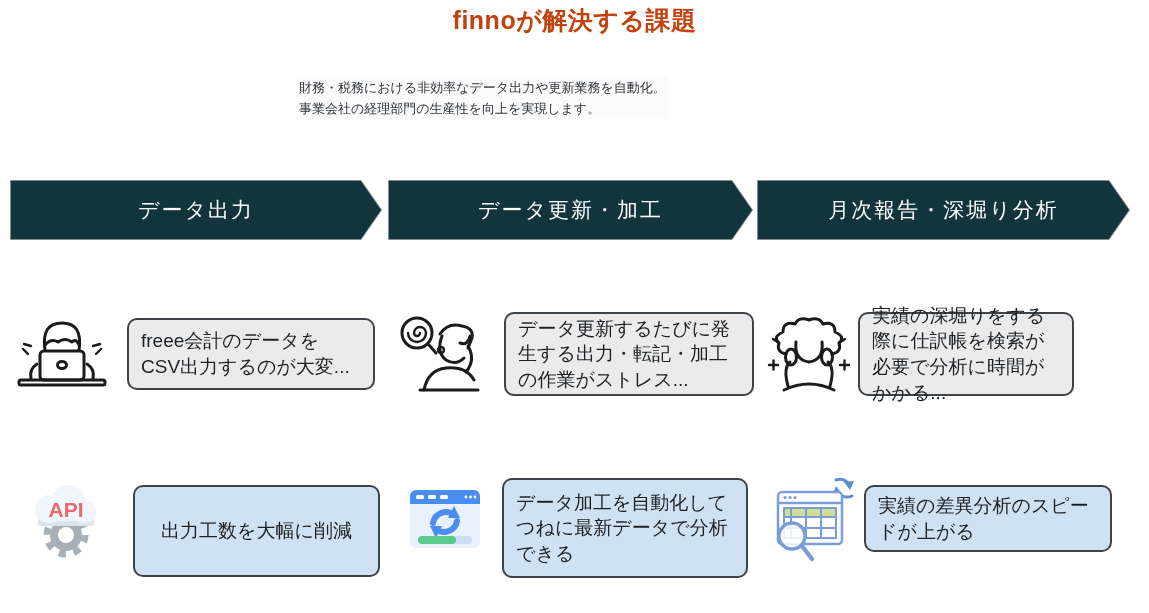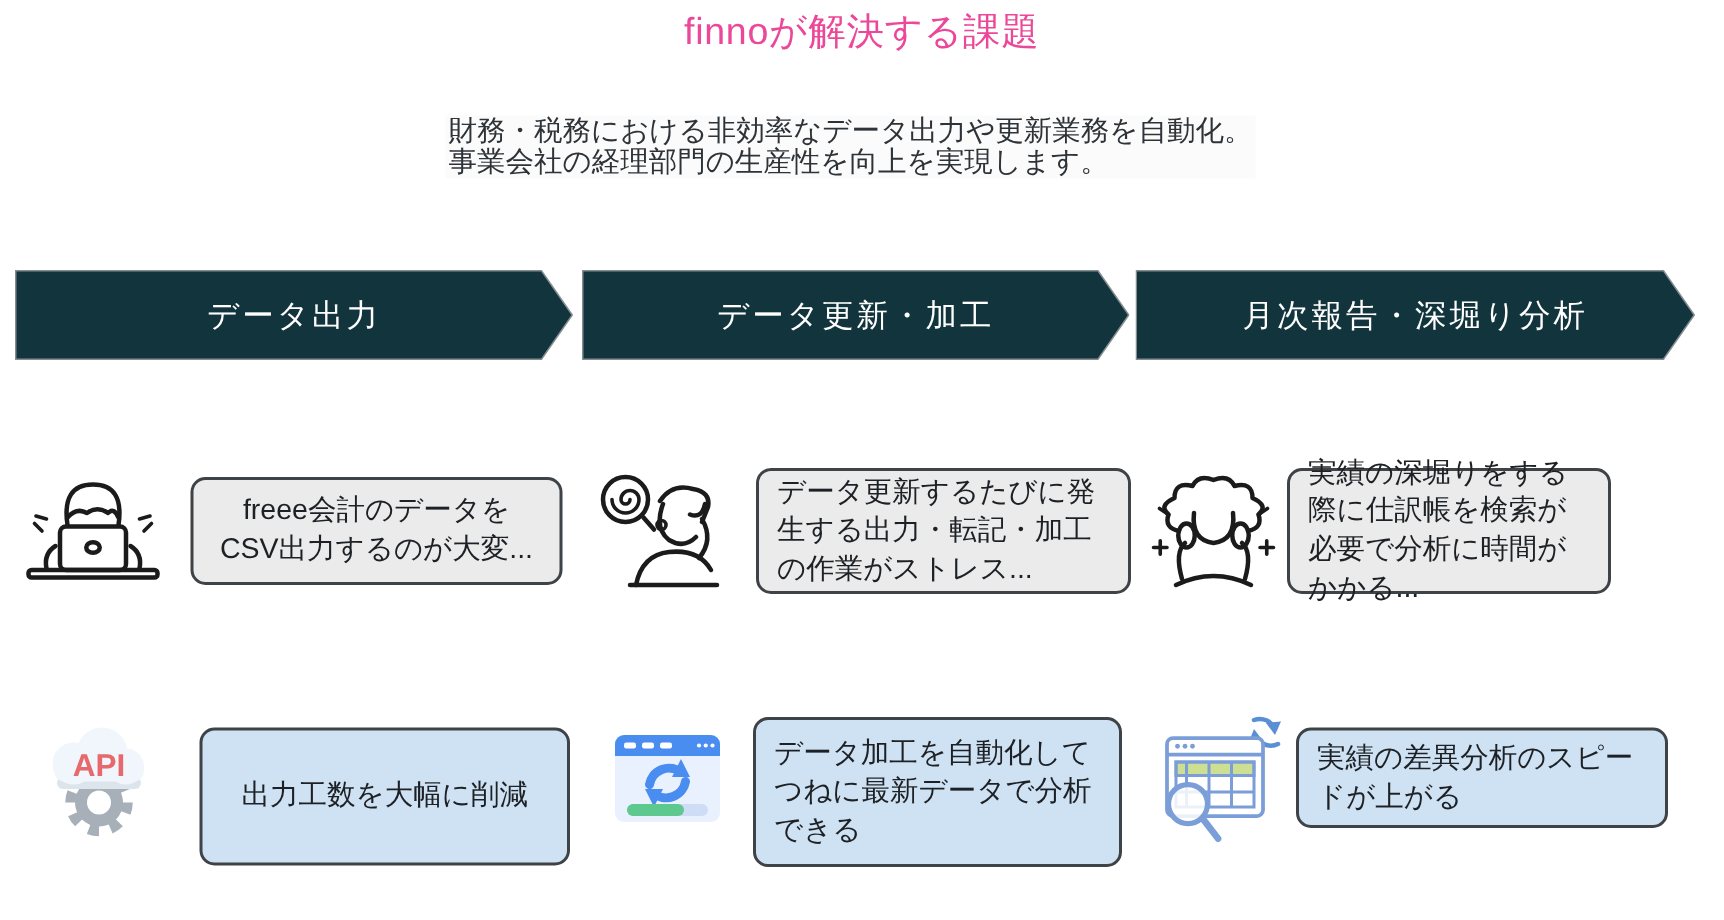--- a/index.html
+++ b/index.html
@@ -13,28 +13,28 @@
     width:1149px;
     height:613px;
     background:#ffffff;
     overflow:hidden;
   }
   .page-title{
     position:absolute;
     top:4px; left:0; width:1149px;
     text-align:center;
     font-size:25px;
-    font-weight:normal;
-    color:#ec4899;
+    font-weight:bold;
+    color:#c2410c;
     letter-spacing:0.5px;
   }
   .subtitle{
     position:absolute;
     left:297px; top:77px;
-    font-size:19px;
+    font-size:13px;
     line-height:21px;
     color:#2e3338;
   }
   .subtitle span{display:block;background:#fbfbfb;padding:0 2px;}
 
   
   .step{position:absolute;top:180px;height:60px;font-family:Liberation Serif, serif;}
   .step svg{position:absolute;left:0;top:0;}
   .step polygon{fill:var(--arrow-fill,#12343c);stroke:#868d90;stroke-width:1;}
   .step-label{
@@ -54,21 +54,21 @@
     border-radius:10px;
     font-size:19px;
     line-height:1.35;
     padding:4px 12px;
     display:flex;align-items:center;
     color:#1d2125;
     justify-content:center;
   }
   .bubble.problem{background:var(--problem-bubble-fill,#ebebeb);}
   .bubble.solution{background:var(--solution-bubble-fill,#cfe2f3);}
-  .bubble.centered{justify-content:center;text-align:center;}
+  .bubble.centered{justify-content:center;}
 
   .b1{left:127px;top:318px;width:248px;height:72px;}
   .b2{left:504px;top:312px;width:250px;height:84px;}
   .b3{left:858px;top:312px;width:216px;height:84px;}
   .b4{left:133px;top:485px;width:247px;height:92px;}
   .b5{left:502px;top:478px;width:246px;height:100px;}
   .b6{left:864px;top:485px;width:248px;height:67px;}
 
   .icon{position:absolute;}
   .i1{left:14px;top:314px;}

